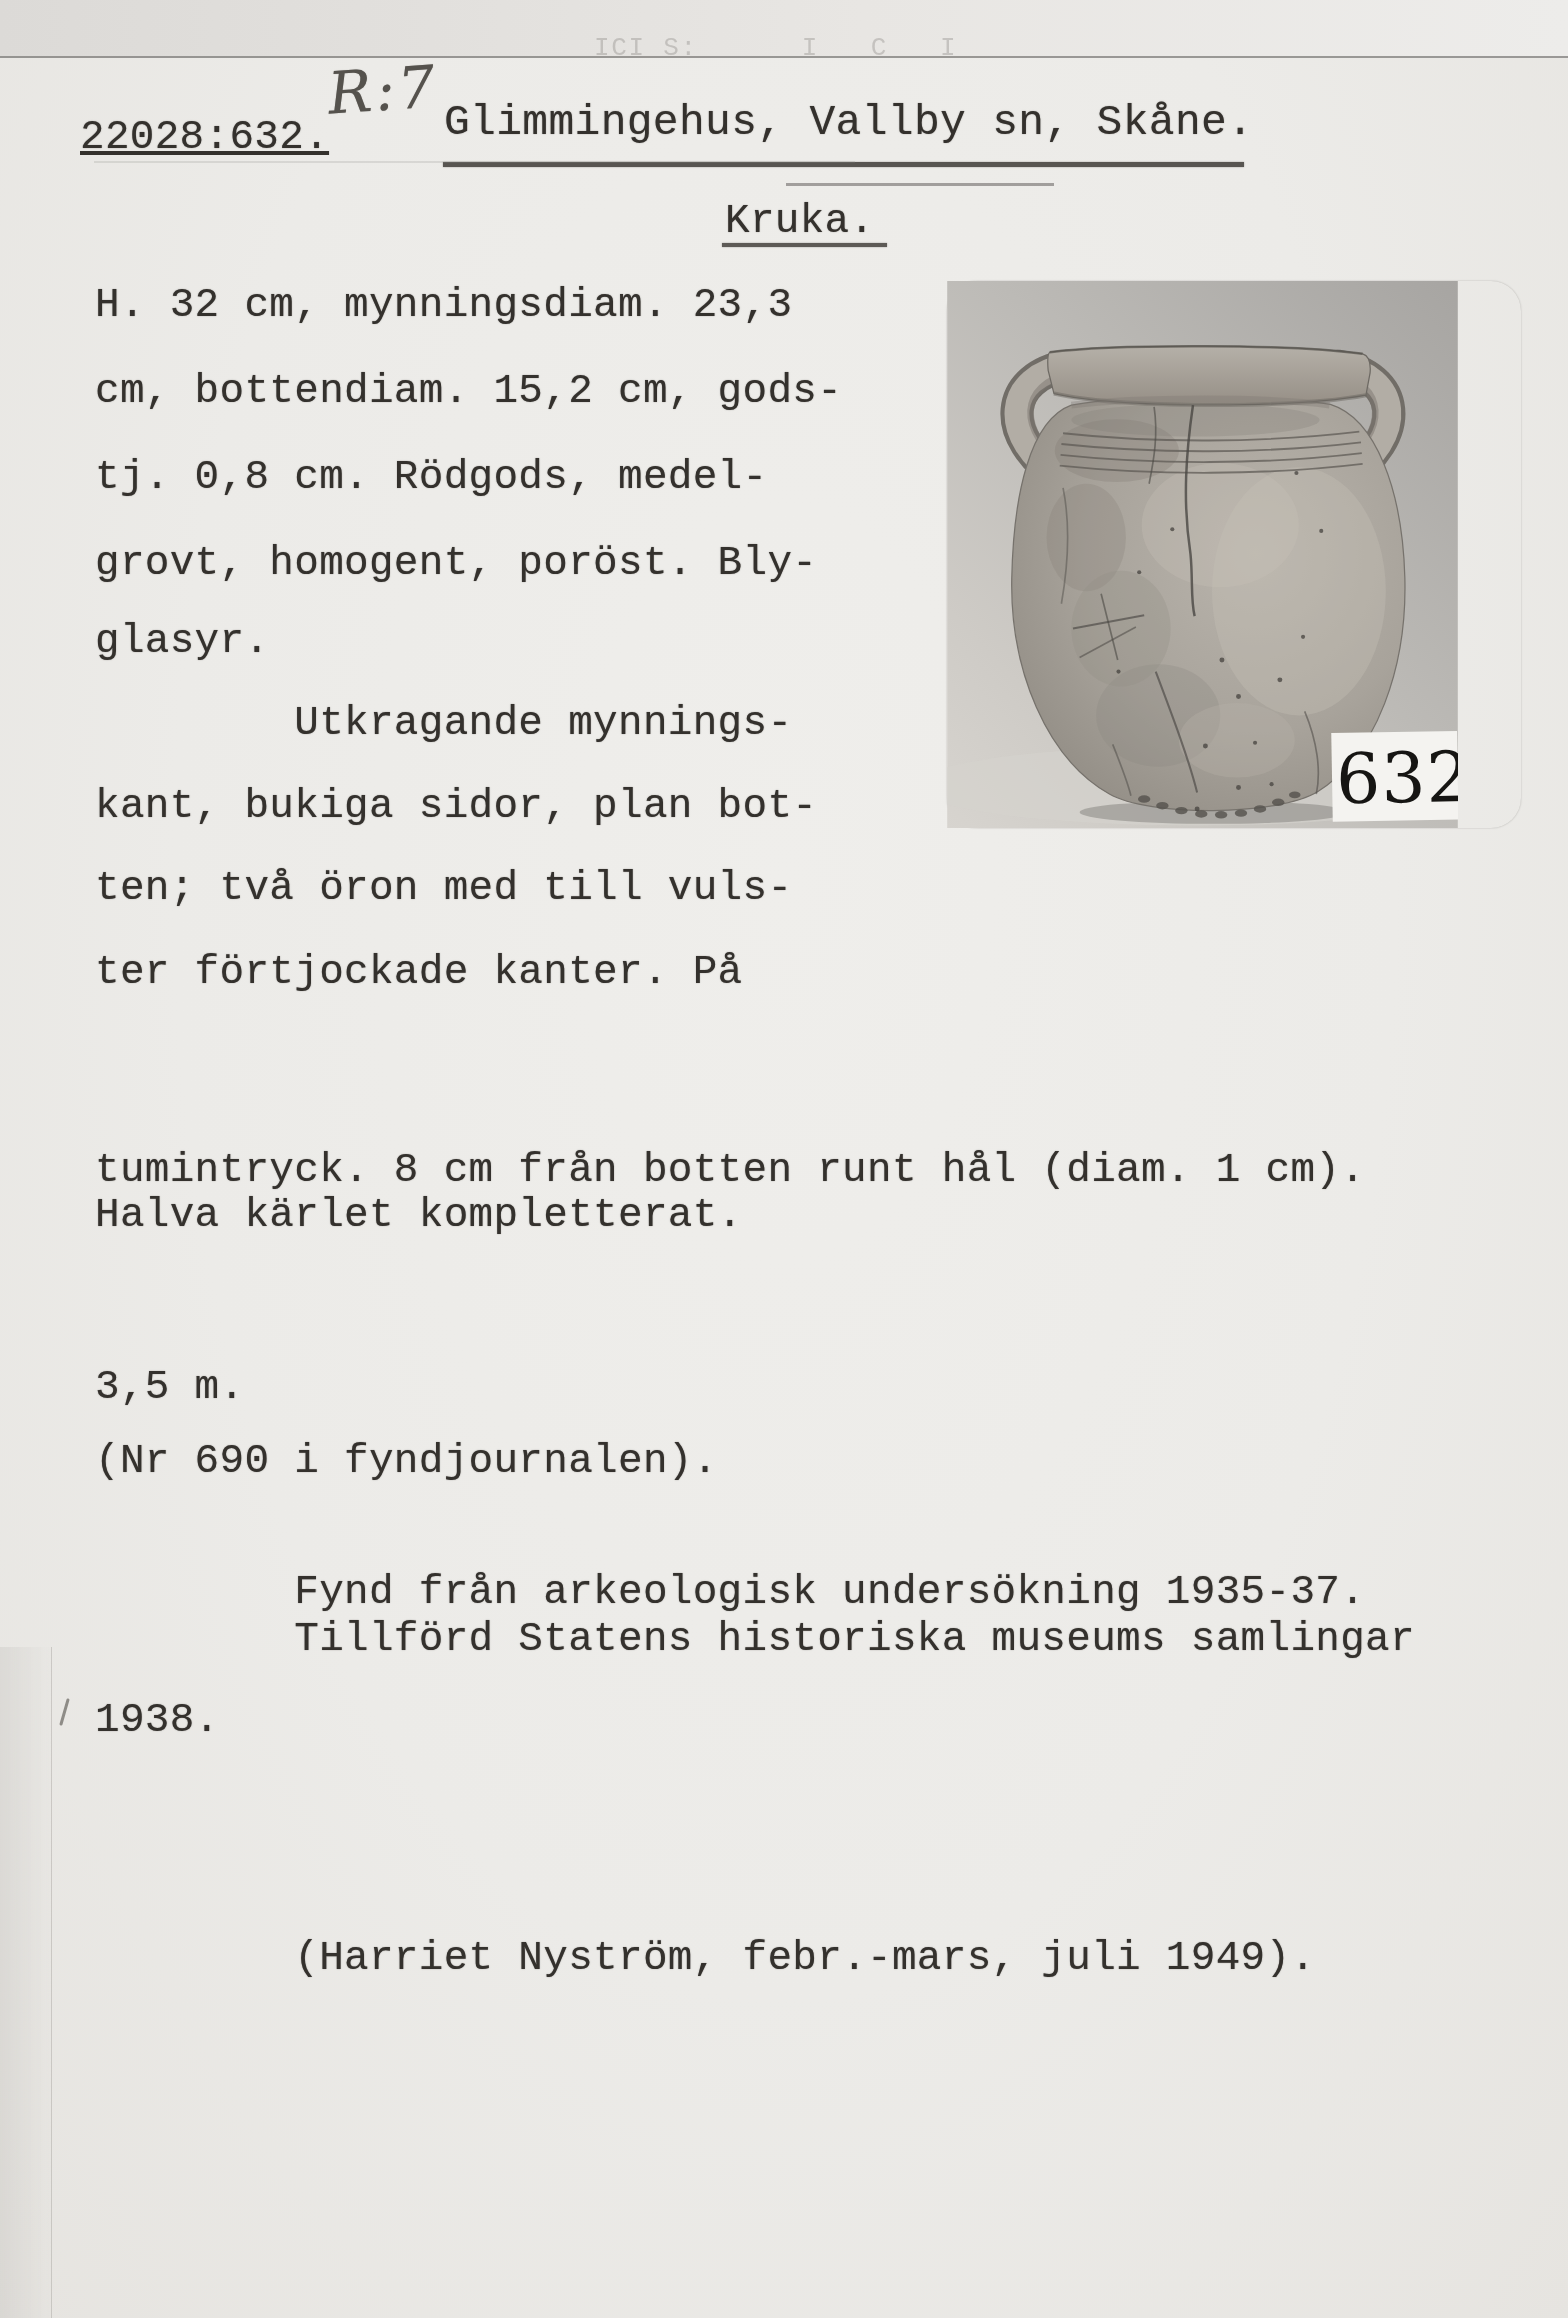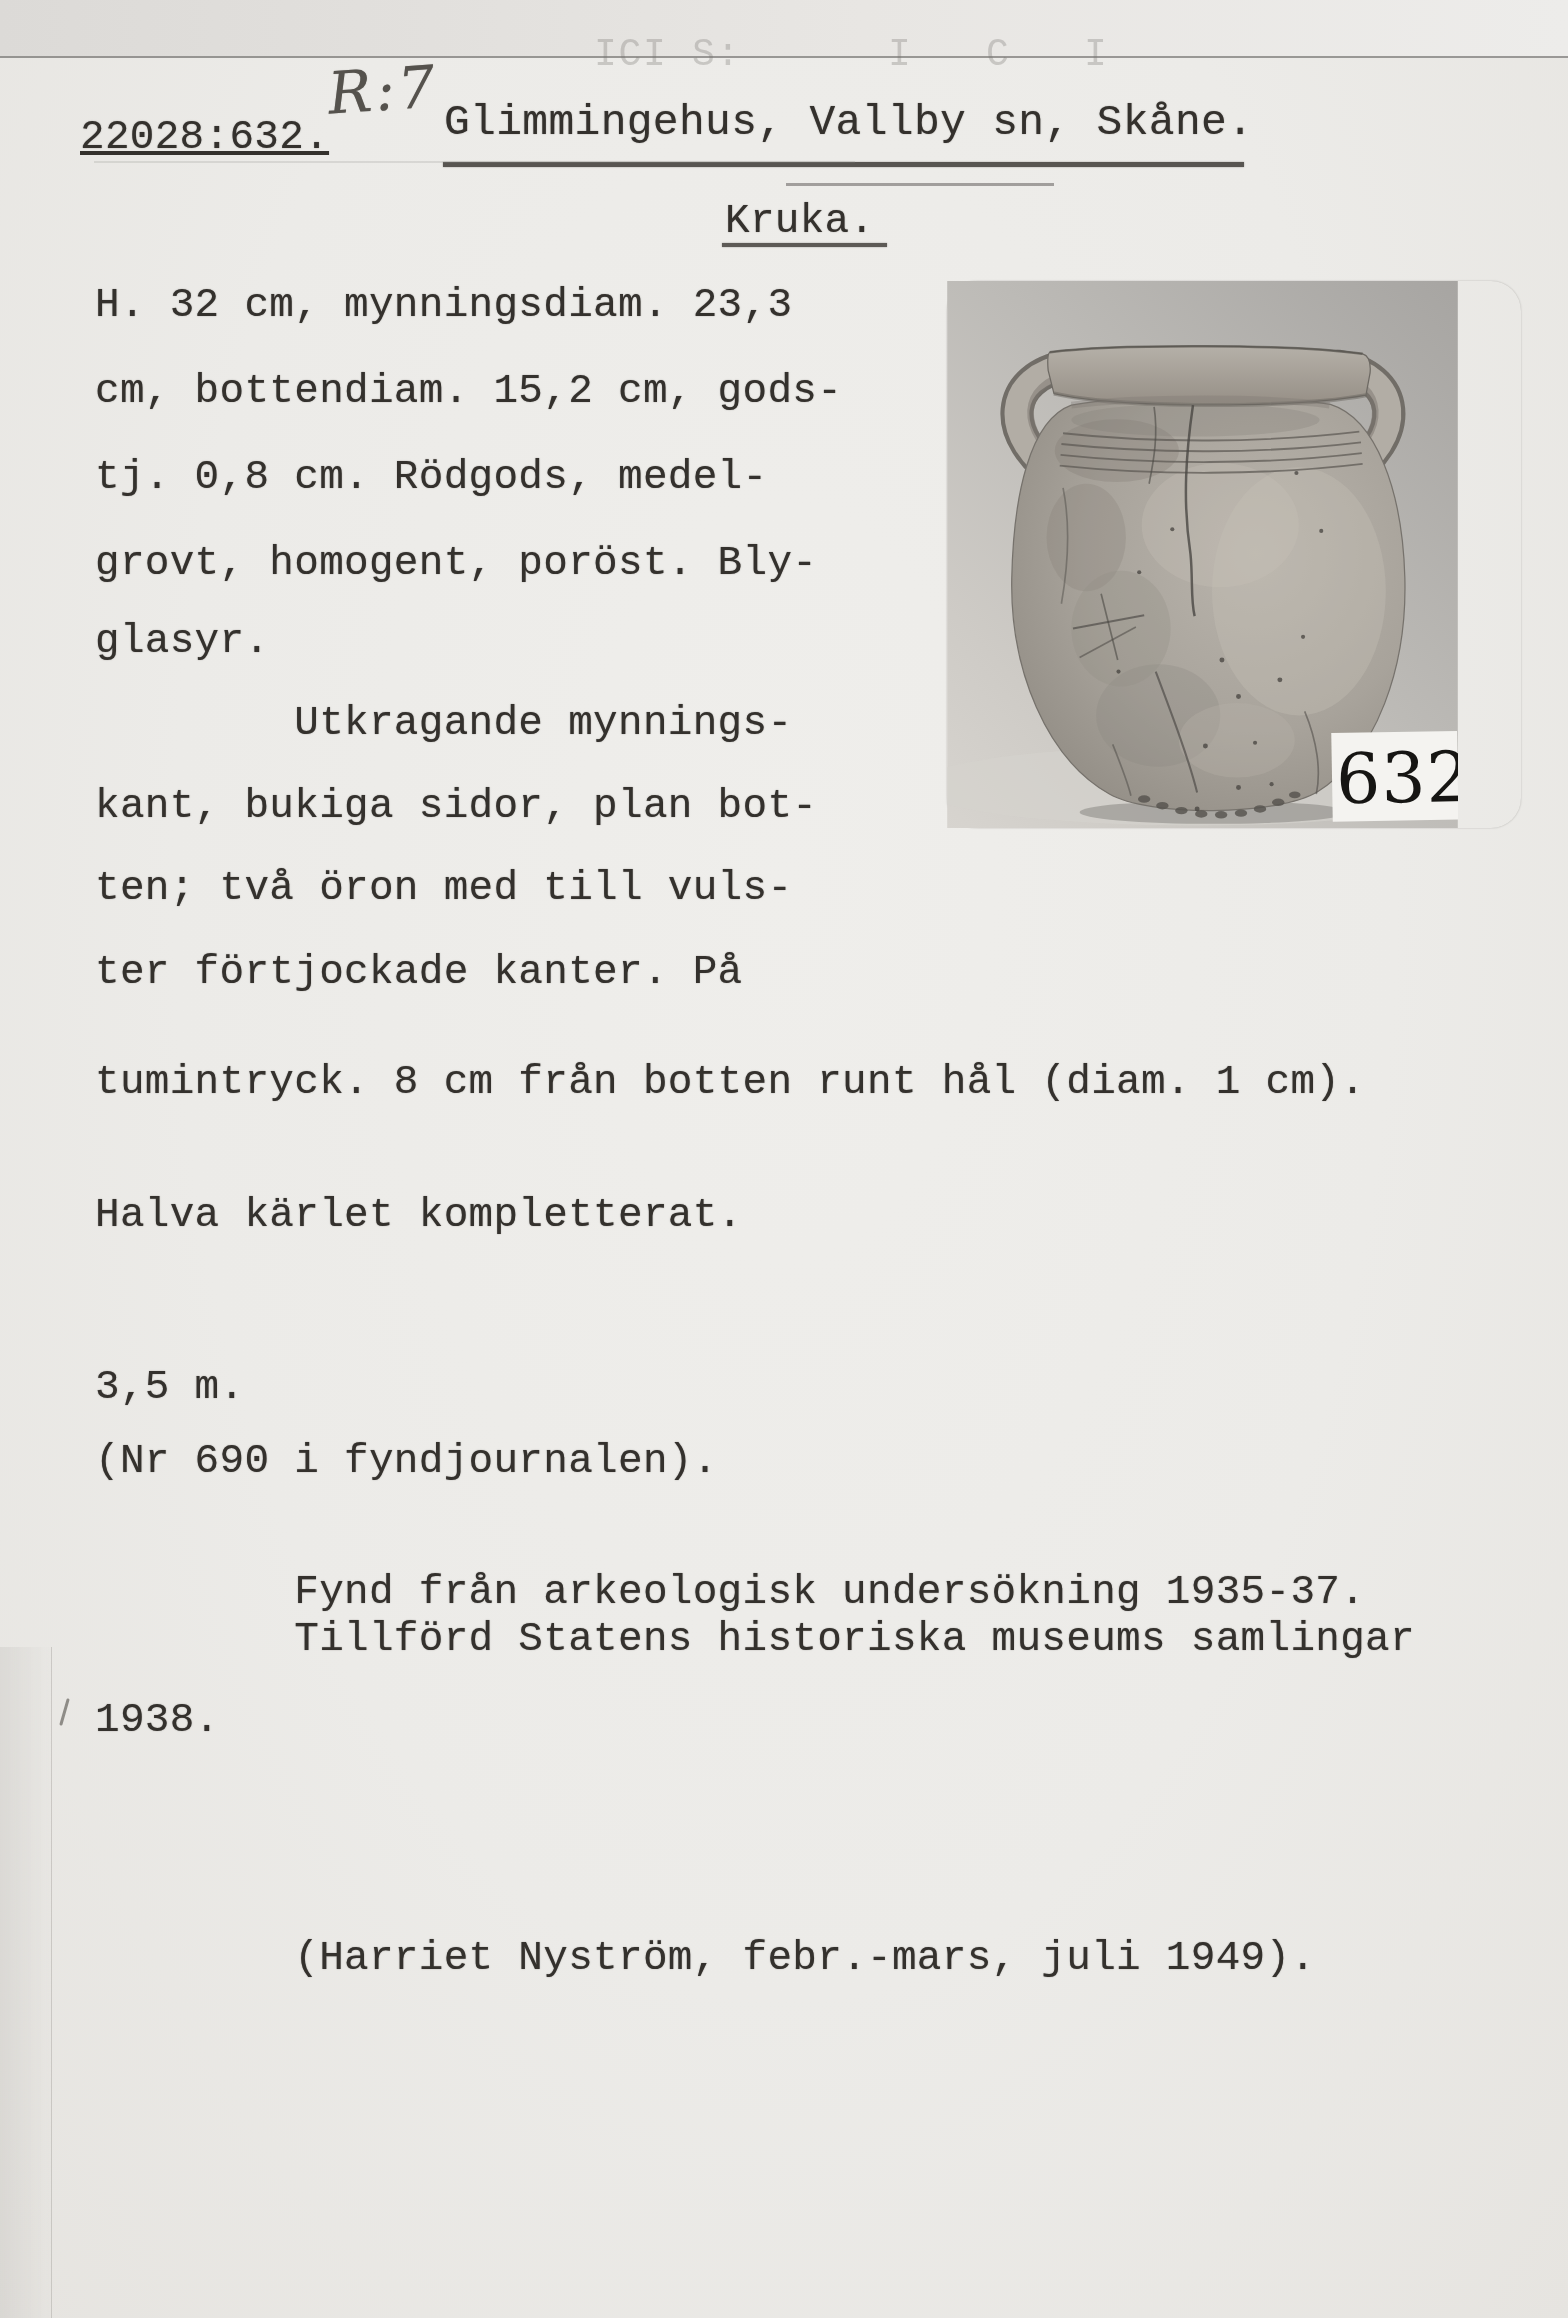--- a/index.html
+++ b/index.html
@@ -18,21 +18,21 @@
     background:linear-gradient(to right,#dcdad7,#e8e6e3 55%,#edecea);
     border-bottom:2.5px solid rgba(125,124,121,0.75);
   }
   .left-band {
     position:absolute; left:0; top:1647px; width:51px; height:672px;
     background:linear-gradient(to right, rgba(170,168,164,0.22), rgba(170,168,164,0));
     border-right:1.7px solid rgba(150,148,144,0.25);
   }
   .ghost {
     position:absolute; left:594px; top:33px; white-space:pre;
-    font-size:38px; letter-spacing:1.7px; color:#76736f; opacity:0.30;
+    font-size:26px; letter-spacing:1.7px; color:#76736f; opacity:0.30;
   }
   .pencil-mark {
     position:absolute; left:63px; top:1698px; width:3.3px; height:28px;
     background:#5d5a55; opacity:0.65; border-radius:1.7px; transform:rotate(16deg);
   }
   
   .tw {
     position:absolute; left:95px; white-space:pre; line-height:1;
     font-size:41px; color:#34312d; letter-spacing:0.3px;
     text-shadow:0 0 1.2px rgba(52,49,45,0.55);
@@ -81,21 +81,21 @@
 
   <div class="tw" style="top:285px">H. 32 cm, mynningsdiam. 23,3</div>
   <div class="tw" style="top:371px">cm, bottendiam. 15,2 cm, gods-</div>
   <div class="tw" style="top:457px">tj. 0,8 cm. Rödgods, medel-</div>
   <div class="tw" style="top:543px">grovt, homogent, poröst. Bly-</div>
   <div class="tw" style="top:621px">glasyr.</div>
   <div class="tw" style="top:786px">kant, bukiga sidor, plan bot-</div>
   <div class="tw" style="top:703px">        Utkragande mynnings-</div>
   <div class="tw" style="top:868px">ten; två öron med till vuls-</div>
   <div class="tw" style="top:952px">ter förtjockade kanter. På</div>
-  <div class="tw" style="top:1062px">tumintryck. 8 cm från botten runt hål (diam. 1 cm).</div>
+  <div class="tw" style="top:1150px">tumintryck. 8 cm från botten runt hål (diam. 1 cm).</div>
   <div class="tw" style="top:1195px">Halva kärlet kompletterat.</div>
   <div class="tw" style="top:1367px">3,5 m.</div>
   <div class="tw" style="top:1441px">(Nr 690 i fyndjournalen).</div>
   <div class="tw" style="top:1572px">        Fynd från arkeologisk undersökning 1935-37.</div>
   <div class="tw" style="top:1619px">        Tillförd Statens historiska museums samlingar</div>
   <div class="tw" style="top:1700px">1938.</div>
 
   <div class="tw signature">        (Harriet Nyström, febr.-mars, juli 1949).</div>
 
   <div class="photo">

